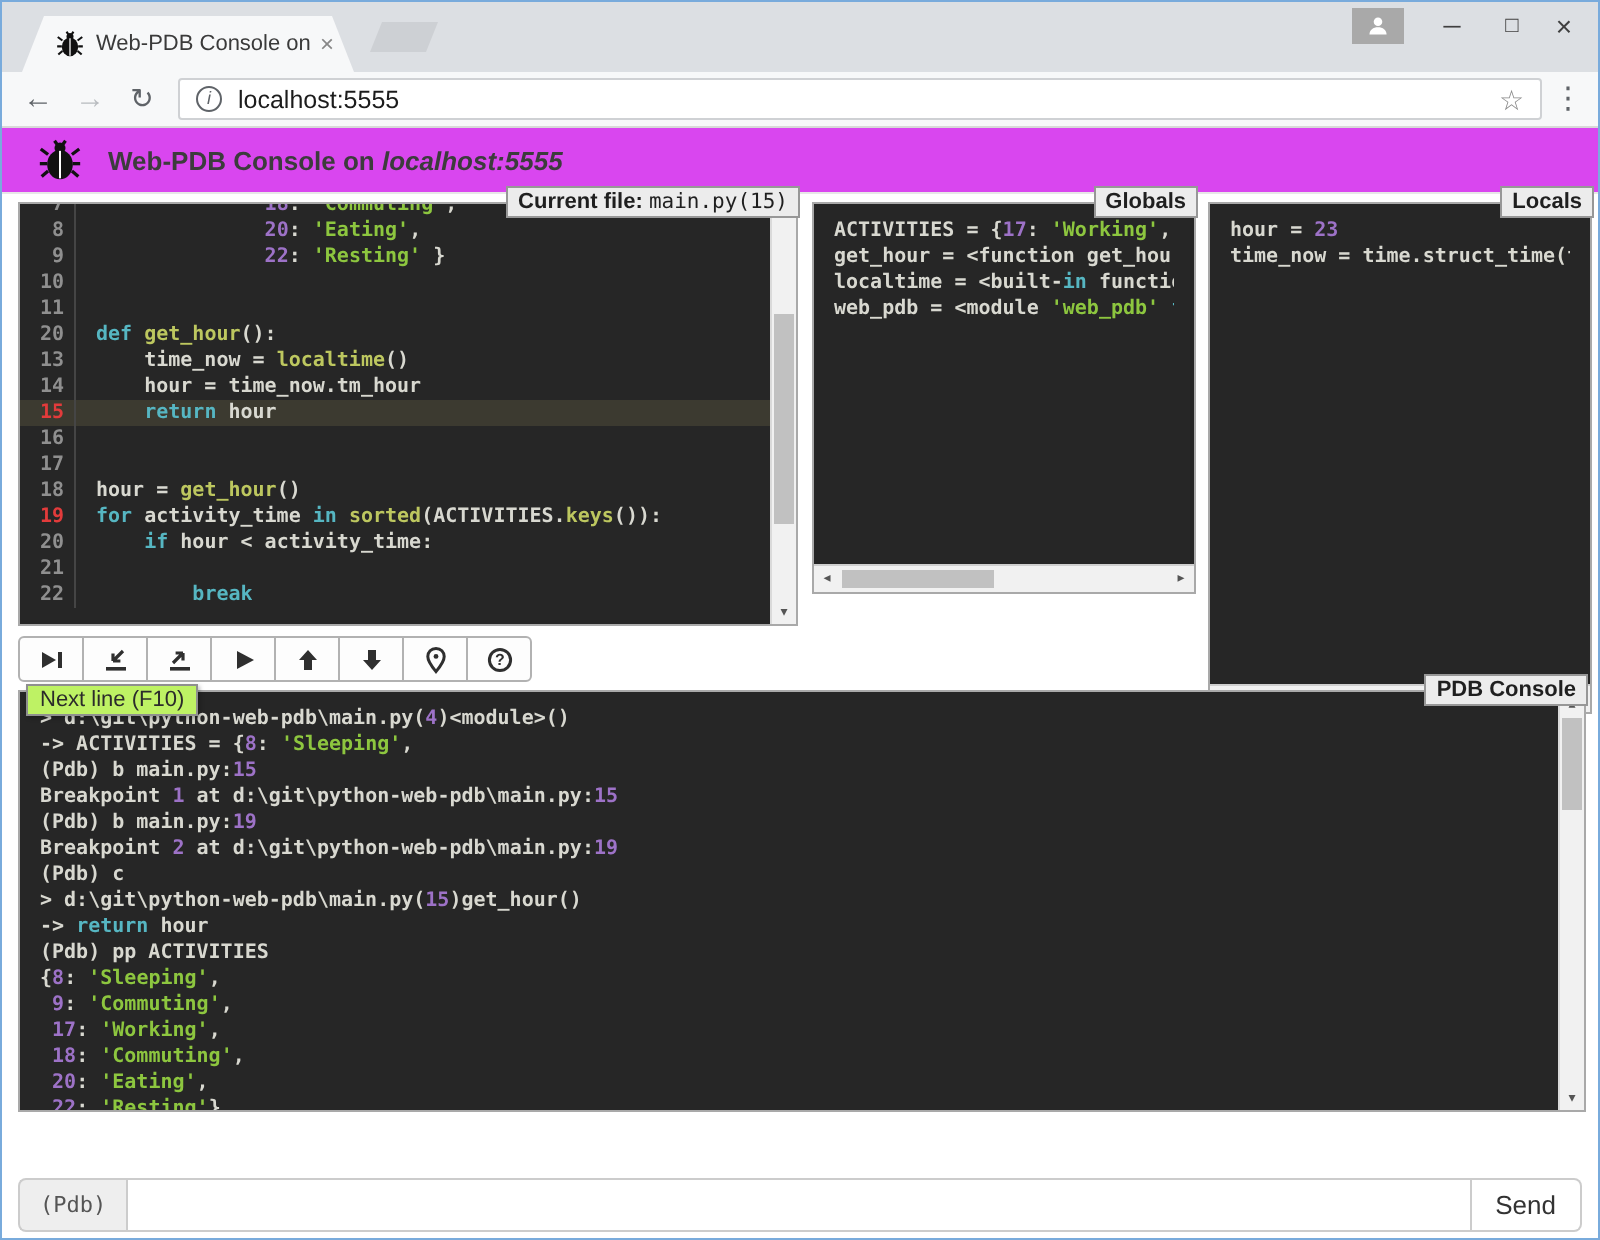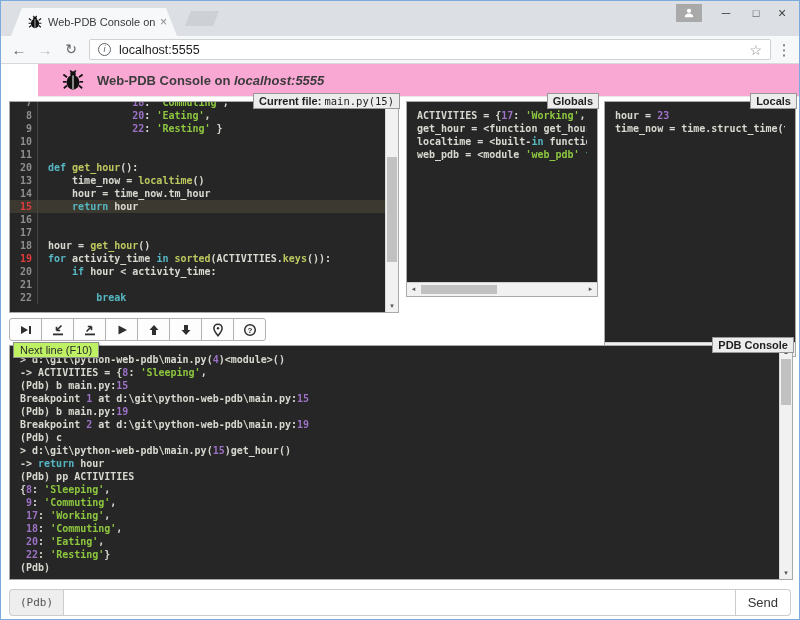--- a/index.html
+++ b/index.html
@@ -30,22 +30,22 @@
   .omnibox{position:absolute;left:88px;top:3px;width:682px;height:21px;background:#fff;
     border:1px solid #cfd1d4;border-radius:2px;display:flex;align-items:center;padding:0 8px;}
   .info-badge{width:13px;height:13px;border:1px solid #5f6368;border-radius:50%;font-size:9px;
     line-height:11px;text-align:center;color:#5f6368;margin-right:8px;font-style:italic;flex:0 0 13px;}
   .url{font-size:12.5px;color:#1c1c1c;}
   .star{margin-left:auto;font-size:14px;color:#8a8a8a;cursor:pointer;}
   .menu-dots{position:absolute;right:4px;top:35px;width:22px;height:27px;line-height:27px;
     text-align:center;font-size:15px;color:#5f6368;cursor:pointer;}
   
   .page{position:absolute;left:0;top:63px;right:0;bottom:0;background:#fff;}
-  .hdr{position:absolute;left:0;top:0;right:0;height:33px;background:#f9a8d4;
-    border-bottom:1px solid #e7e7e7;display:flex;align-items:center;padding-left:24px;margin-left:37px;}
+  .hdr{position:absolute;left:0;top:0;right:0;height:33px;background:#d946ef;
+    border-bottom:1px solid #e7e7e7;display:flex;align-items:center;padding-left:18px;}
   .hdr-bug{width:22px;height:22px;}
   .hdr-title{margin-left:13px;font-size:13px;font-weight:bold;color:#3c3c3c;}
   .hdr-title em{font-style:italic;}
   
   .pwrap{position:absolute;}
   .pbody{position:absolute;left:0;top:0;right:0;bottom:0;background:#262626;
     border:1px solid #a9a9a9;overflow:hidden;
     font-family:"DejaVu Sans Mono",monospace;font-size:10px;font-weight:bold;
     color:#d8d8d0;line-height:13px;}
   .plabel{position:absolute;right:-1px;top:-8px;z-index:6;background:#ececec;
@@ -81,21 +81,21 @@
   
   .dbg{position:absolute;left:8px;top:254px;display:flex;}
   .dbtn{width:33px;height:23px;background:#fdfdfd;border:1px solid #b2b2b2;margin-left:-1px;
     display:flex;align-items:center;justify-content:center;cursor:pointer;}
   .dbtn:first-child{margin-left:0;border-radius:3px 0 0 3px;}
   .dbtn:last-child{border-radius:0 3px 3px 0;}
   .dbtn svg{width:14px;height:14px;display:block;}
   .tip{position:absolute;left:12px;top:278px;z-index:20;background:#bef264;border:1px solid #8f8f8f;
     padding:1px 6px;font-size:11px;color:#2b2b2b;box-shadow:1px 1px 2px rgba(0,0,0,.25);}
   
-  #console-wrap{left:8px;top:281px;width:784px;height:235px;}
+  #console-wrap{left:8px;top:281px;width:784px;height:211px;}
   .con-lines{position:absolute;left:0;top:0;right:13px;bottom:0;padding:7px 10px 0;}
   
   .prompt{position:absolute;left:8px;top:525px;right:8px;height:27px;display:flex;}
   .addon{background:#eee;border:1px solid #ccc;border-right:0;border-radius:4px 0 0 4px;
     padding:0 10px;line-height:25px;font-family:"DejaVu Sans Mono",monospace;font-size:11px;color:#555;}
   .cmd{flex:1;border:1px solid #ccc;padding:0 8px;font-size:13px;outline:none;border-radius:0;
     font-family:"Liberation Sans",sans-serif;}
   .send{border:1px solid #ccc;border-left:0;border-radius:0 4px 4px 0;background:#fff;
     padding:0 12px;font-size:13px;color:#333;cursor:pointer;font-family:"Liberation Sans",sans-serif;}
 </style>

